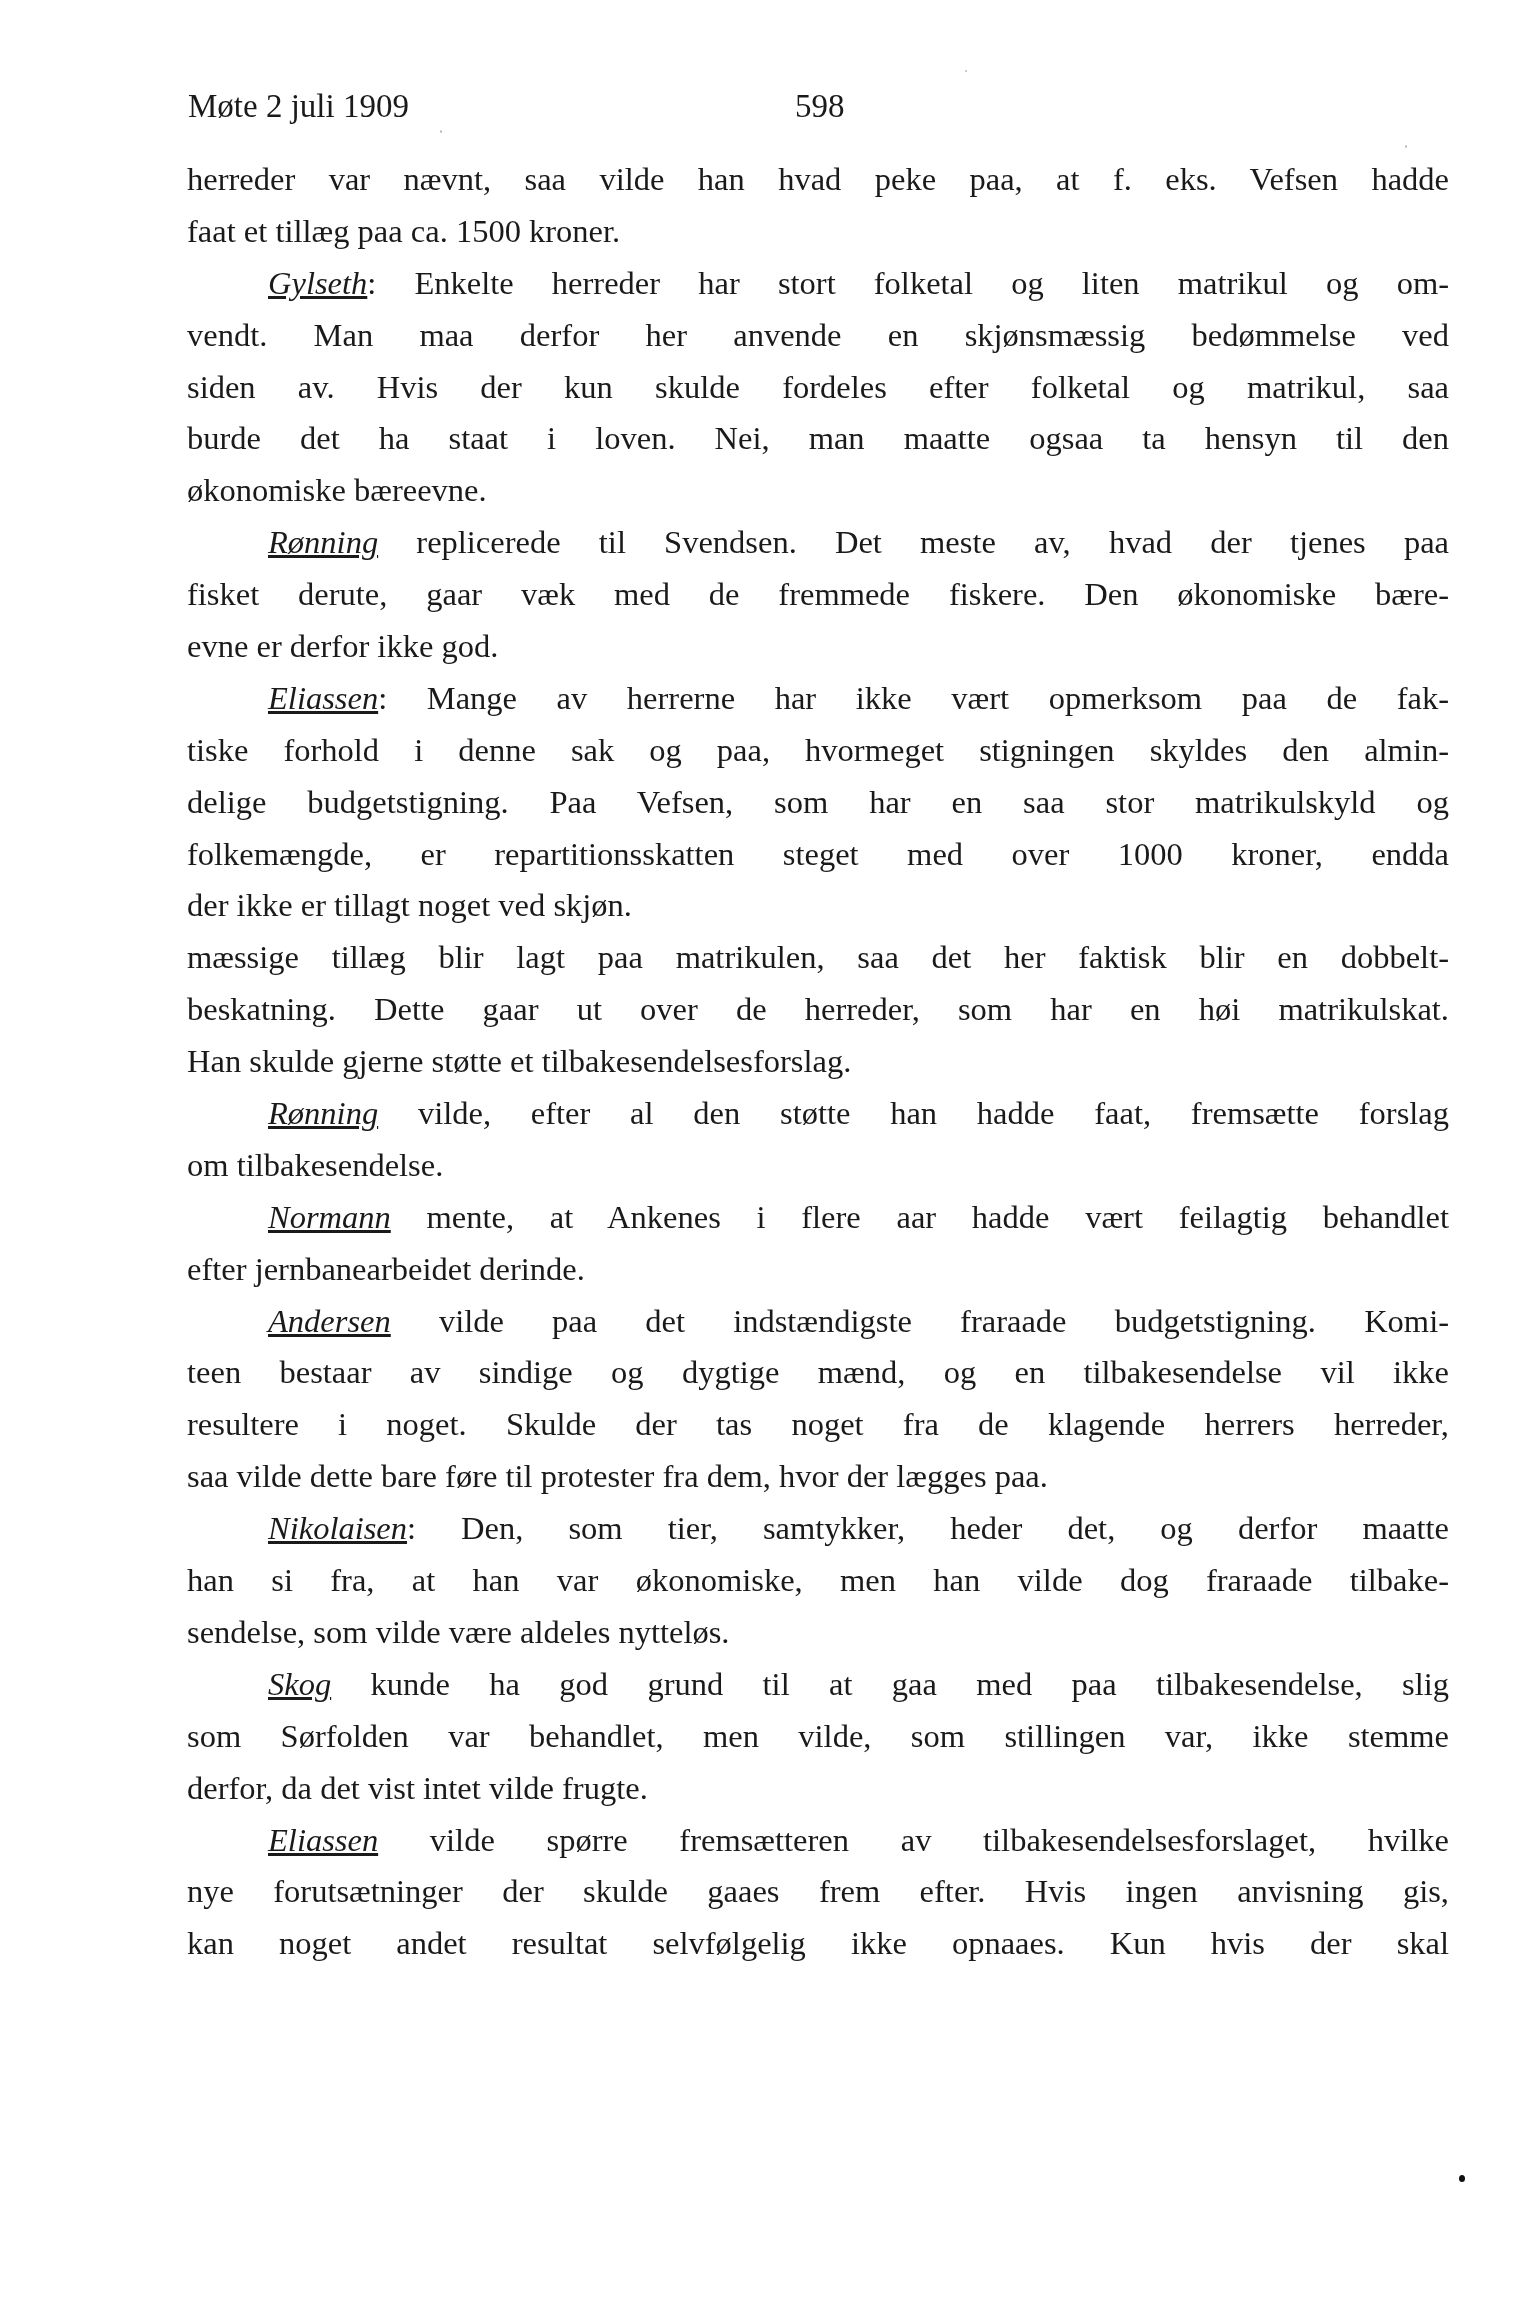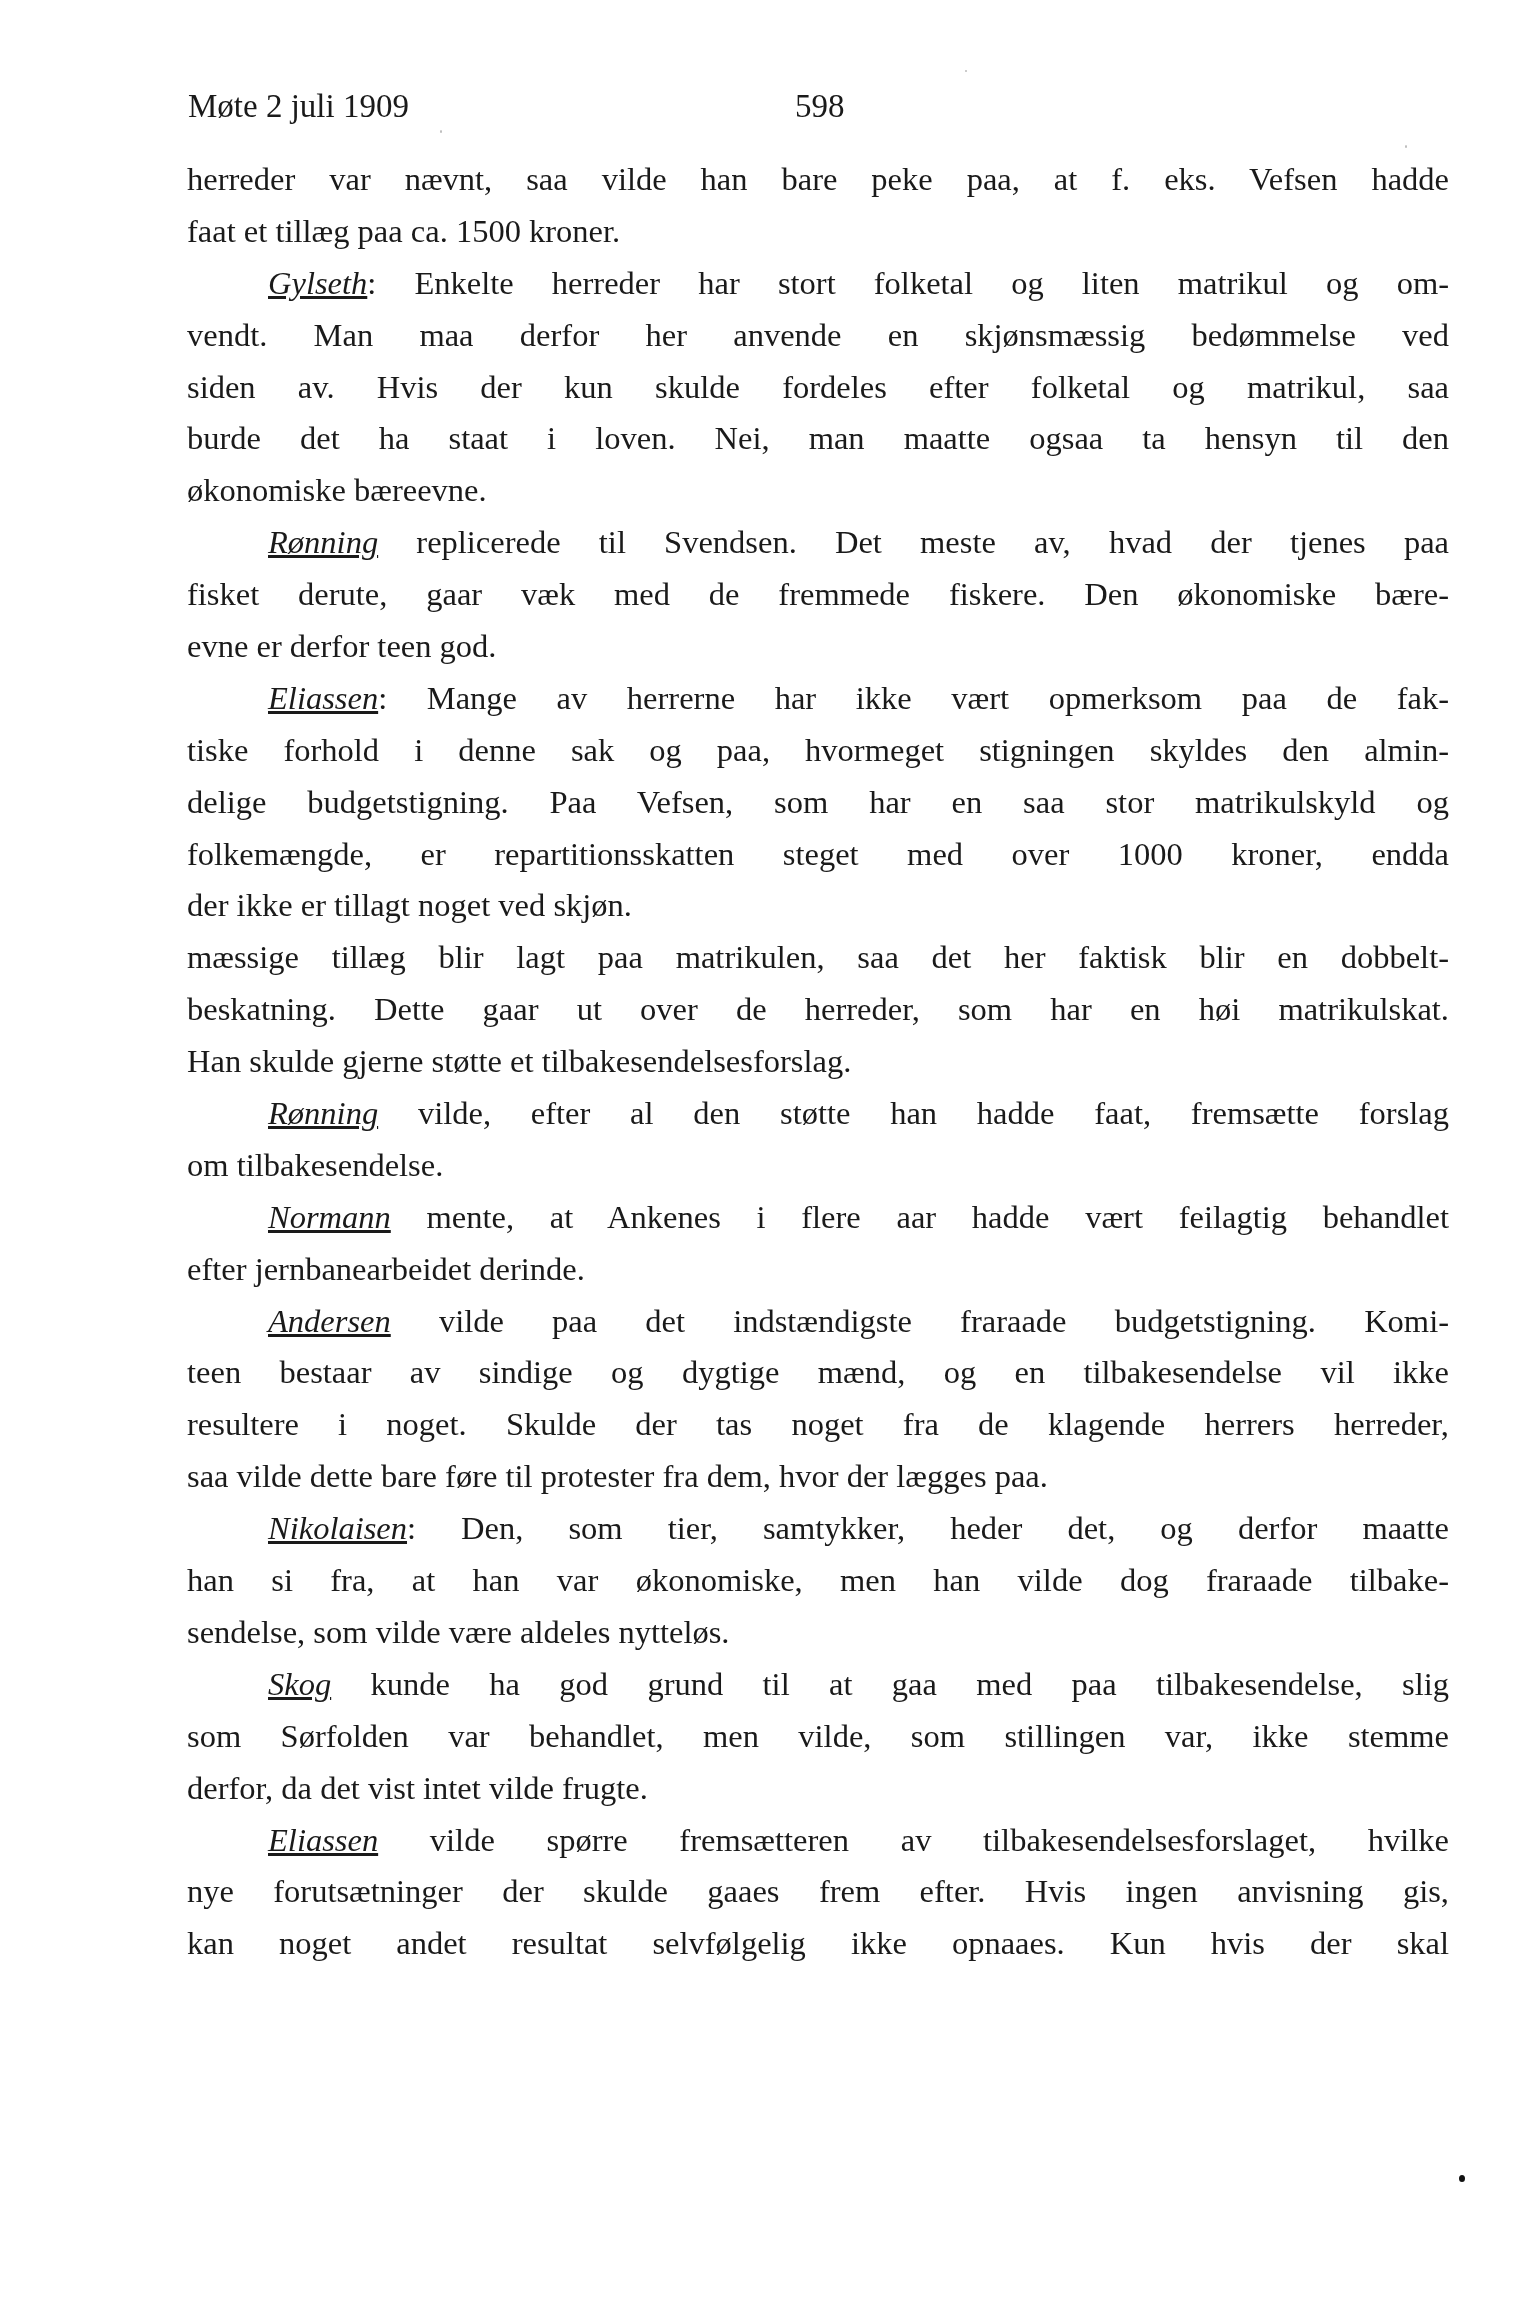--- a/index.html
+++ b/index.html
@@ -40,32 +40,32 @@
 </style>
 </head>
 <body>
 
 <div class="page">
 
   <div class="header-left">Møte 2 juli 1909</div>
   <div class="header-page">598</div>
 
   <div class="body-text">
-    <span class="line"><span>herreder var nævnt, saa vilde han bare peke paa, at f. eks. Vefsen hadde</span></span>
+    <span class="line"><span>herreder var nævnt, saa vilde han hvad peke paa, at f. eks. Vefsen hadde</span></span>
     <span class="line end"><span>faat et tillæg paa ca. 1500 kroner.</span></span>
 
     <span class="line indent"><span class="speaker">Gylseth</span><span>:  Enkelte herreder har stort folketal og liten matrikul og om-</span></span>
     <span class="line"><span>vendt.  Man maa derfor her anvende en skjønsmæssig bedømmelse ved</span></span>
     <span class="line"><span>siden av.  Hvis der kun skulde fordeles efter folketal og matrikul, saa</span></span>
     <span class="line"><span>burde det ha staat i loven.  Nei, man maatte ogsaa ta hensyn til den</span></span>
     <span class="line end"><span>økonomiske bæreevne.</span></span>
 
     <span class="line indent"><span class="speaker">Rønning</span><span> replicerede til Svendsen.  Det meste av, hvad der tjenes paa</span></span>
     <span class="line"><span>fisket derute, gaar væk med de fremmede fiskere.  Den økonomiske bære-</span></span>
-    <span class="line end"><span>evne er derfor teen god.</span></span>
+    <span class="line end"><span>evne er derfor ikke god.</span></span>
 
     <span class="line indent"><span class="speaker">Eliassen</span><span>:  Mange av herrerne har ikke vært opmerksom paa de fak-</span></span>
     <span class="line"><span>tiske forhold i denne sak og paa, hvormeget stigningen skyldes den almin-</span></span>
     <span class="line"><span>delige budgetstigning.  Paa Vefsen, som har en saa stor matrikulskyld og</span></span>
     <span class="line"><span>folkemængde, er repartitionsskatten steget med over 1000 kroner, endda</span></span>
     <span class="line end"><span>der ikke er tillagt noget ved skjøn.</span></span>
 
     <span class="line"><span>mæssige tillæg blir lagt paa matrikulen, saa det her faktisk blir en dobbelt-</span></span>
     <span class="line"><span>beskatning.  Dette gaar ut over de herreder, som har en høi matrikulskat.</span></span>
     <span class="line end"><span>Han skulde gjerne støtte et tilbakesendelsesforslag.</span></span>

